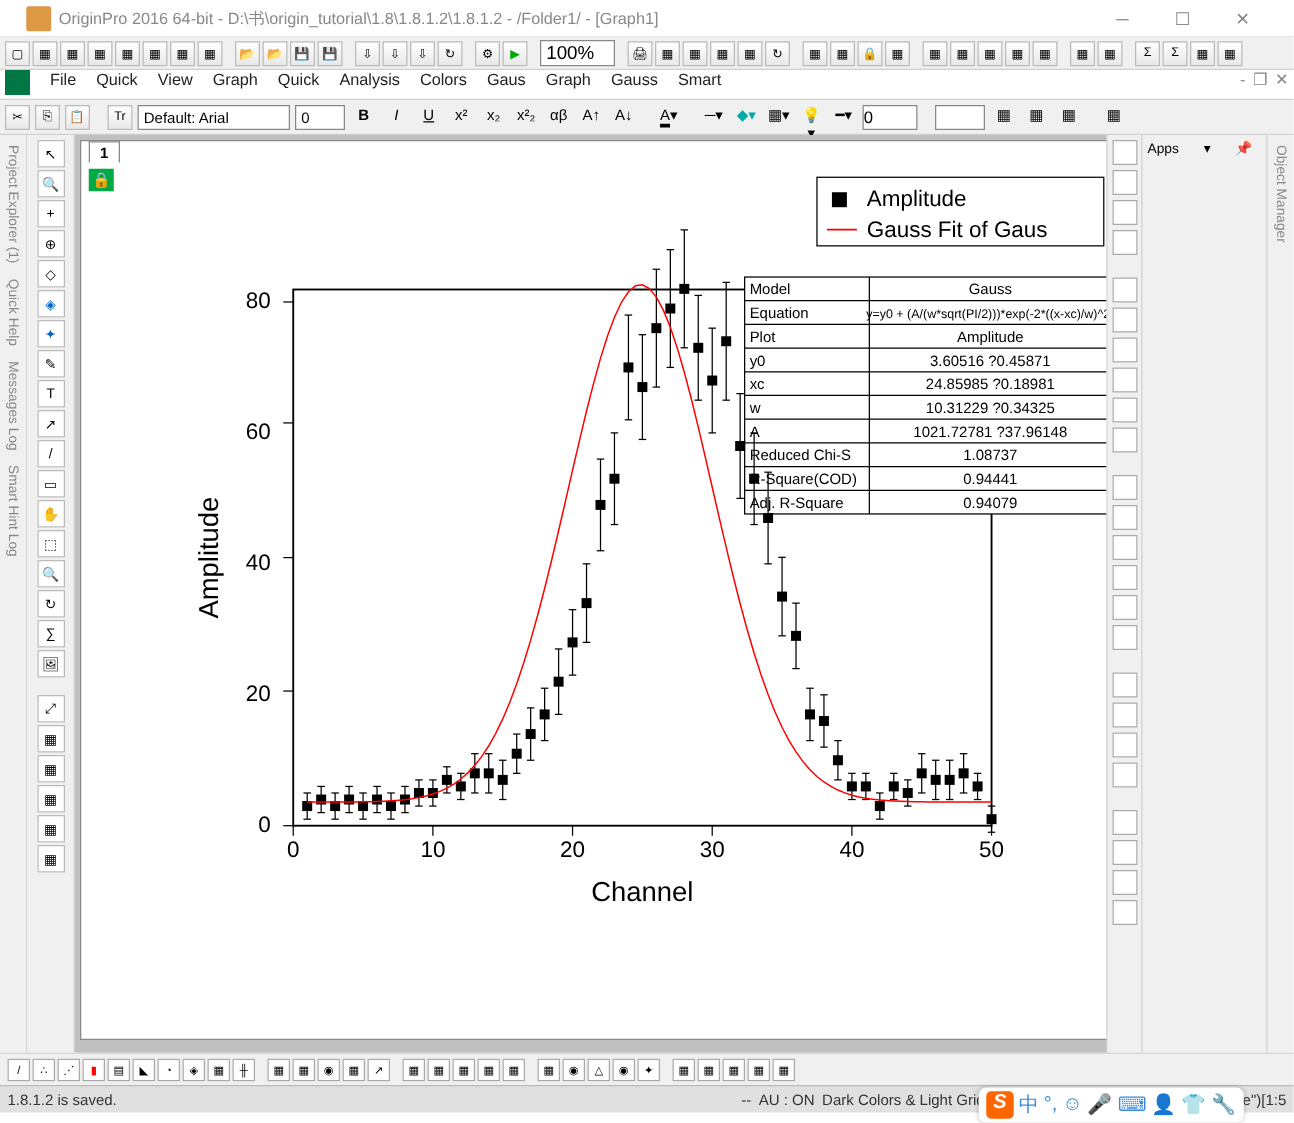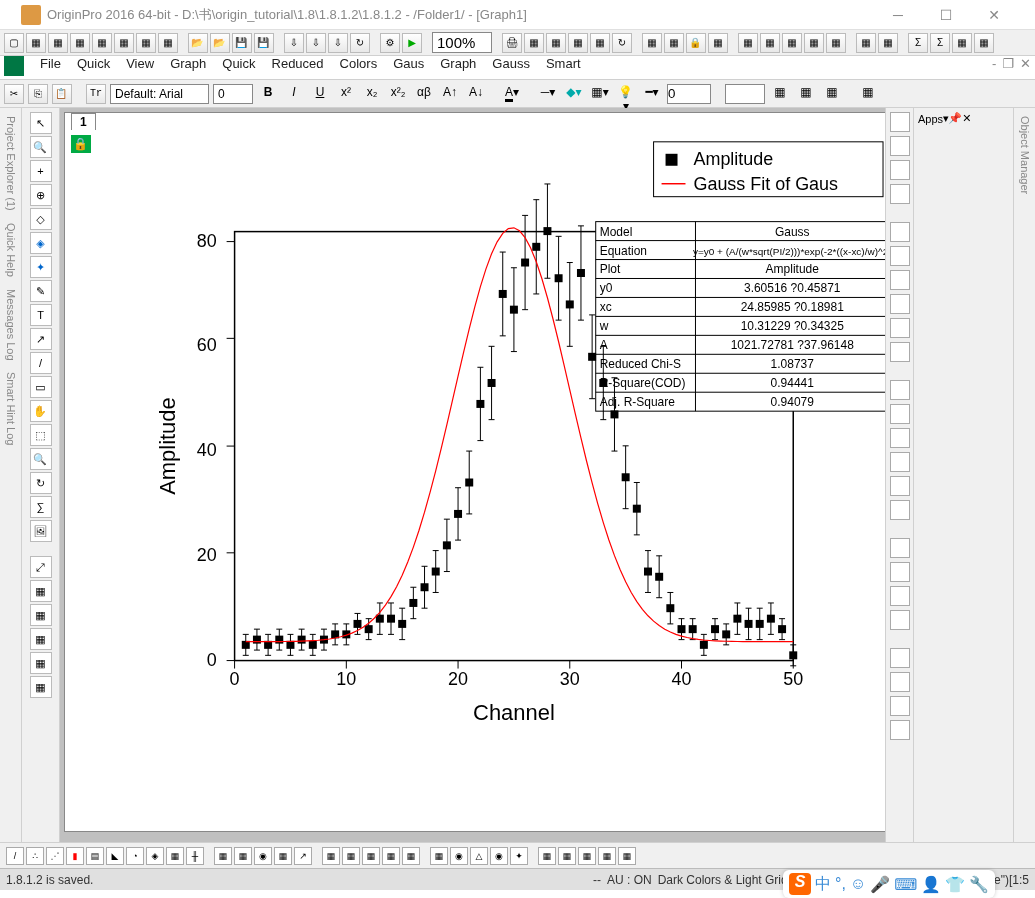--- a/index.html
+++ b/index.html
@@ -11,35 +11,35 @@
 .winbtns span { width: 40px; text-align: center; font-size: 14px; cursor: pointer; }
 .toolbar { height: 26px; background: #f0f0f0; display: flex; align-items: center; padding: 0 4px; gap: 2px; border-bottom: 1px solid #d0d0d0; }
 .tbtn { width: 20px; height: 20px; border: 1px solid #bbb; background: linear-gradient(#fff,#e8e8e8); cursor: pointer; display: inline-flex; align-items: center; justify-content: center; font-size: 10px; }
 .zoom-input { width: 60px; font-size: 15px; background:#fff; border:1px solid #888; padding:1px 4px; }
 .sep { width: 6px; }
 .menubar { height: 24px; background: #fff; display: flex; align-items: flex-start; padding: 0 4px; gap: 16px; font-size: 13px; color: #222; border-bottom:1px solid #d0d0d0; }
 .menubar .mlogo { width: 20px; height: 20px; background:#074; }
 .menubar span { cursor: pointer; }
 .menubar .right { margin-left: auto; display:flex; gap:6px; color:#888;}
 .formatbar { height: 28px; background: #f0f0f0; display:flex; align-items:center; padding:0 4px; gap:4px; border-bottom:1px solid #d0d0d0;}
-.font-select { width:99px; height:20px; font-size:12px; border:1px solid #888; background:#fff; padding:0 4px;}
+.font-select { width:122px; height:20px; font-size:12px; border:1px solid #888; background:#fff; padding:0 4px;}
 .size-select { width:40px; height:20px; font-size:12px; border:1px solid #888; background:#fff; padding:0 4px;}
 .fmt-btn { width:22px; height:20px; text-align:center; font-size:12px; cursor:pointer; border:1px solid transparent;}
 .main { display:flex; height: 734px; position:relative;}
 .leftrail, .rightrail { width: 22px; background:#f0f0f0; display:flex; flex-direction:column; align-items:center; gap:0; padding:2px 0; border-right:1px solid #d0d0d0;}
 .vtext { writing-mode: vertical-rl; text-orientation: mixed; font-size: 11px; color:#888; margin:6px 0; cursor:pointer; }
 .toolpanel { width: 38px; background:#f0f0f0; display:flex; flex-direction:column; align-items:center; gap:2px; padding:4px 0; border-right:1px solid #d0d0d0;}
 .toolpanel .ticon { width:22px; height:22px; border:1px solid #bbb; background:#fff; font-size:11px; display:flex; align-items:center; justify-content:center; cursor:pointer;}
 .workspace { flex:1; background:#c0c0c0; padding:4px; position:relative; overflow:hidden;}
 .graphwin { background:#fff; width: 830px; height:720px; position:relative; border:1px solid #888;}
 .graphtab { position:absolute; top:0; left:6px; background:#fff; border:1px solid #888; border-bottom:none; padding:1px 8px; font-weight:bold; z-index:10;}
 .graphbody { position:absolute; top:18px; left:0; right:0; bottom:0;}
 svg.chart { width:100%; height:100%;}
 .apps-panel { width:100px; background:#f0f0f0; padding:4px; border-left:1px solid #d0d0d0; }
-.apps-head { font-size:11px; display:flex; align-items:center; gap:0; margin-bottom:6px;}
+.apps-head { font-size:11px; display:flex; align-items:center; gap:20px; margin-bottom:6px;}
 .apps-grid { background:#fff; padding:8px; text-align:center; font-size:11px;}
 .apps-grid .aicon { width:36px; height:36px; margin:0 auto 4px; background:#888; border-radius:4px; position:relative;}
 .apps-grid .aicon:after{content:"+"; position:absolute; right:-2px; bottom:-2px; background:#d33; color:#fff; width:14px;height:14px; border-radius:7px; font-size:11px; line-height:14px;}
 .righttools { width:28px; background:#f0f0f0; display:flex; flex-direction:column; align-items:center; gap:4px; padding:4px 0; border-left:1px solid #d0d0d0;}
 .righttools .rt { width:20px; height:20px; border:1px solid #aaa; background:#fff; cursor:pointer;}
 .bottombar { height: 26px; background:#f0f0f0; display:flex; align-items:center; padding:0 6px; gap:2px; border-top:1px solid #d0d0d0;}
 .bottombar .bbtn{ width:18px;height:18px; border:1px solid #aaa; background:#fff; cursor:pointer; font-size:9px; display:inline-flex; align-items:center; justify-content:center;}
 .statusbar { height: 22px; background:#e0e0e0; display:flex; align-items:center; padding:0 6px; font-size:12px; color:#333; border-top:1px solid #bbb;}
 .statusbar .sright{ margin-left:auto; display:flex; gap:6px;}
 .ime-float { position:absolute; right:40px; bottom:0px; display:flex; gap:4px; background:#fff; border-radius:6px; padding:3px 6px; box-shadow:0 0 4px rgba(0,0,0,.2); align-items:center; z-index:500;}
@@ -114,39 +114,39 @@
   <div class="tbtn">▦</div>
 </div>
 
 <div class="menubar">
   <div class="mlogo"></div>
   <span>File</span>
   <span>Quick</span>
   <span>View</span>
   <span>Graph</span>
   <span>Quick</span>
-  <span>Reduced</span>
+  <span>Analysis</span>
   <span>Colors</span>
   <span>Gaus</span>
   <span>Graph</span>
   <span>Gauss</span>
   <span>Smart</span>
   <div class="right">
     <span>-</span>
     <span>❐</span>
     <span>✕</span>
   </div>
 </div>
 
 <div class="formatbar">
   <div class="tbtn">✂</div>
   <div class="tbtn">⎘</div>
   <div class="tbtn">📋</div>
   <div class="sep"></div>
-  <div class="tbtn" style="font-family:Liberation Mono, monospace;">Tr</div>
+  <div class="tbtn" style="font-family:Liberation Sans, sans-serif;">Tr</div>
   <input class="font-select" value="Default: Arial" style="">
   <input class="size-select" value="0" style="">
   <div class="fmt-btn" style="font-weight:bold;">B</div>
   <div class="fmt-btn" style="font-style:italic;">I</div>
   <div class="fmt-btn" style="text-decoration:underline;">U</div>
   <div class="fmt-btn">x²</div>
   <div class="fmt-btn">x₂</div>
   <div class="fmt-btn">x²₂</div>
   <div class="fmt-btn">αβ</div>
   <div class="fmt-btn">A↑</div>

